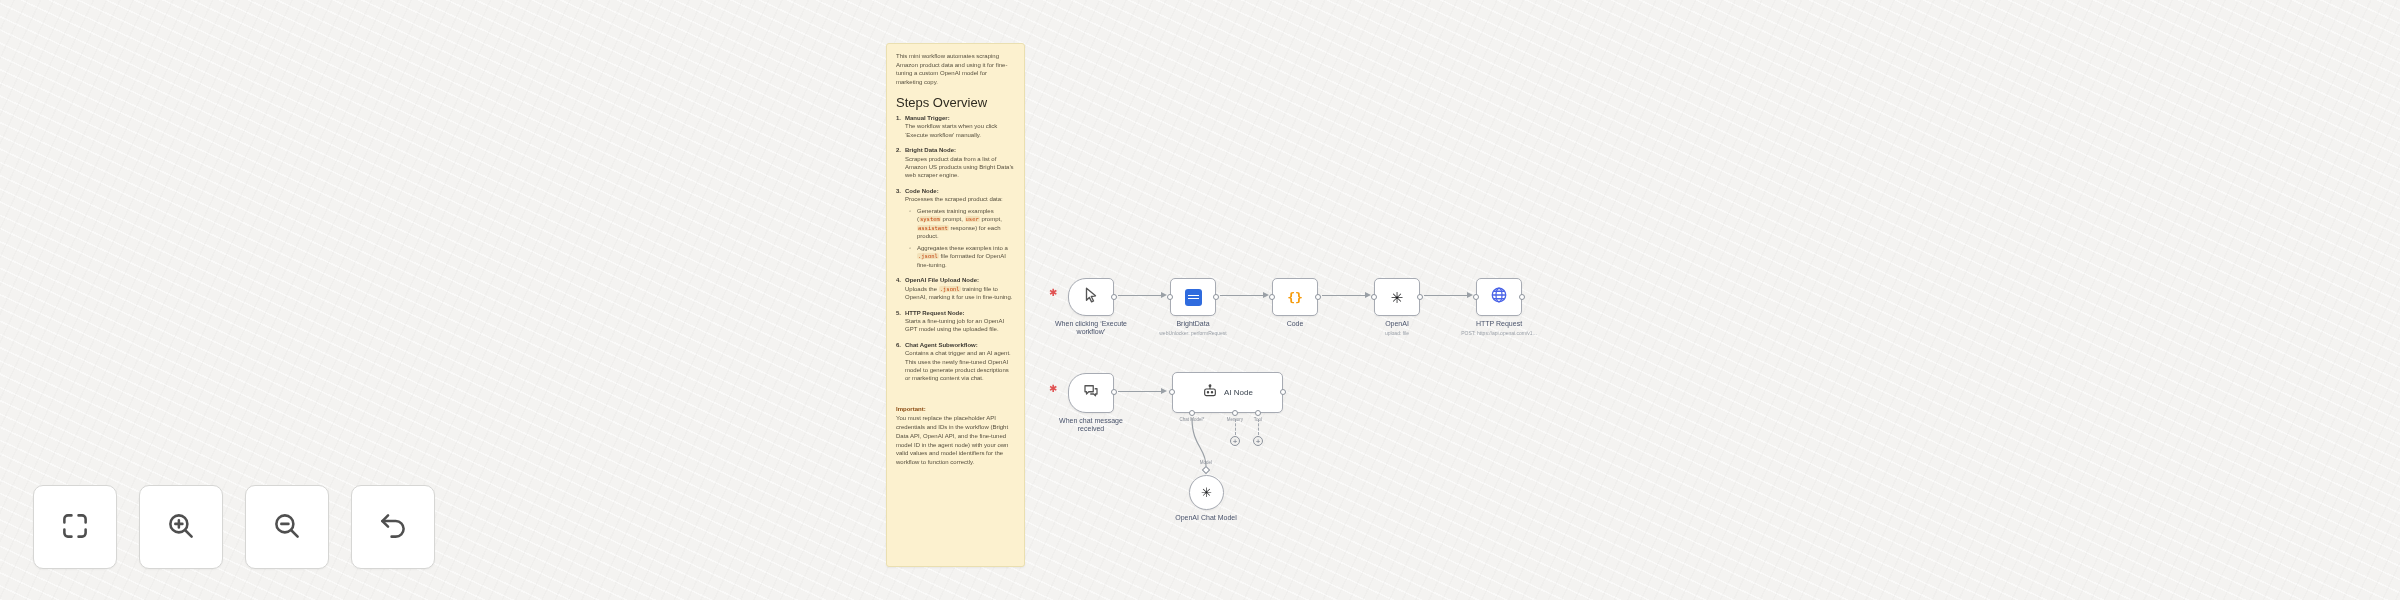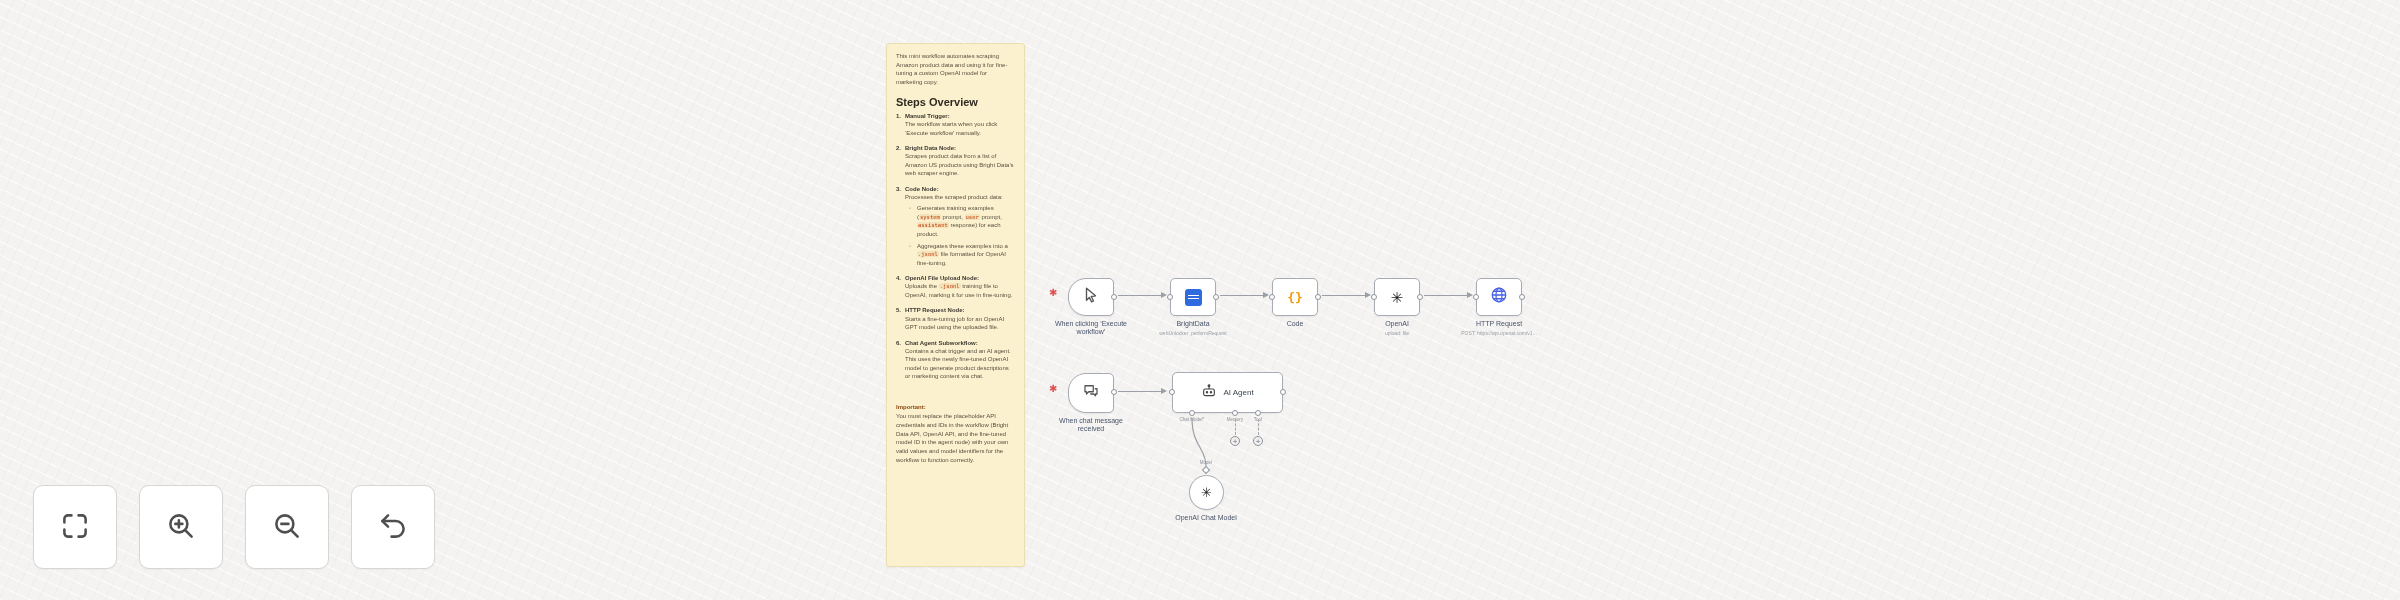--- a/index.html
+++ b/index.html
@@ -8,21 +8,21 @@
     background:
       repeating-linear-gradient(115deg, rgba(0,0,0,0.016) 0 1.5px, transparent 1.5px 12px),
       repeating-linear-gradient(25deg, rgba(255,255,255,0.55) 0 1.5px, transparent 1.5px 12px),
       #f4f3f1;}
 
   
   .sticky{position:absolute;left:886px;top:43px;width:139px;height:524px;box-sizing:border-box;
     background:#fcf1cf;border:1px solid #eadfb0;border-radius:3px;padding:8px 9px;
     color:#57503f;box-shadow:0 1px 2px rgba(0,0,0,0.05);}
   .sticky .intro{font-size:6px;line-height:1.45;margin:0 0 9px;}
-  .sticky h3{font-size:11px;line-height:1.1;margin:0 0 4px;color:#2e2a20;font-weight:700;}
+  .sticky h3{font-size:13px;line-height:1.1;margin:0 0 4px;color:#2e2a20;font-weight:400;}
   .step{display:flex;gap:3px;font-size:6px;line-height:1.4;margin:0 0 7px;}
   .step .num{flex:none;width:6px;font-weight:700;color:#3c3831;}
   .step .t{font-weight:700;color:#3c3831;}
   .bullets{margin-top:2px;}
   .bullet{display:flex;gap:3px;margin-top:3px;padding-left:4px;}
   .bullet .bm{flex:none;width:5px;}
   .code{color:#c2410c;background:rgba(180,120,40,0.12);border-radius:2px;padding:0 1px;
     font-family:"DejaVu Sans Mono",monospace;font-size:5.5px;}
   .important{margin-top:22px;font-size:6px;line-height:1.45;}
   .important .t{font-weight:700;color:#8a4a12;display:block;margin-bottom:1px;}
@@ -210,21 +210,21 @@
   <div class="node agent" style="left:1172px;top:372px;">
     <span>
       <svg width="16" height="16" viewBox="0 0 24 24" fill="none" stroke="#444" stroke-width="1.7" stroke-linejoin="round">
         <rect x="4" y="9" width="16" height="10" rx="2.5"></rect>
           <path d="M12 9V5"></path>
           <circle cx="12" cy="4" r="1.3" fill="#444"></circle>
         <circle cx="9" cy="14" r="1" fill="#444"></circle>
           <circle cx="15" cy="14" r="1" fill="#444"></circle>
       </svg>
     </span>
-    <span class="agent-text">AI Agent</span>
+    <span class="agent-text">AI Node</span>
   </div>
   <div class="port" style="left:1169px;top:389px;"></div>
   <div class="port" style="left:1280px;top:389px;"></div>
   <div class="port" style="left:1189px;top:410px;"></div>
   <div class="port" style="left:1232px;top:410px;"></div>
   <div class="port" style="left:1255px;top:410px;"></div>
   <div class="plabel" style="left:1170px;top:417px;">Chat Model*</div>
   <div class="plabel" style="left:1213px;top:417px;">Memory</div>
   <div class="plabel" style="left:1236px;top:417px;">Tool</div>
 

